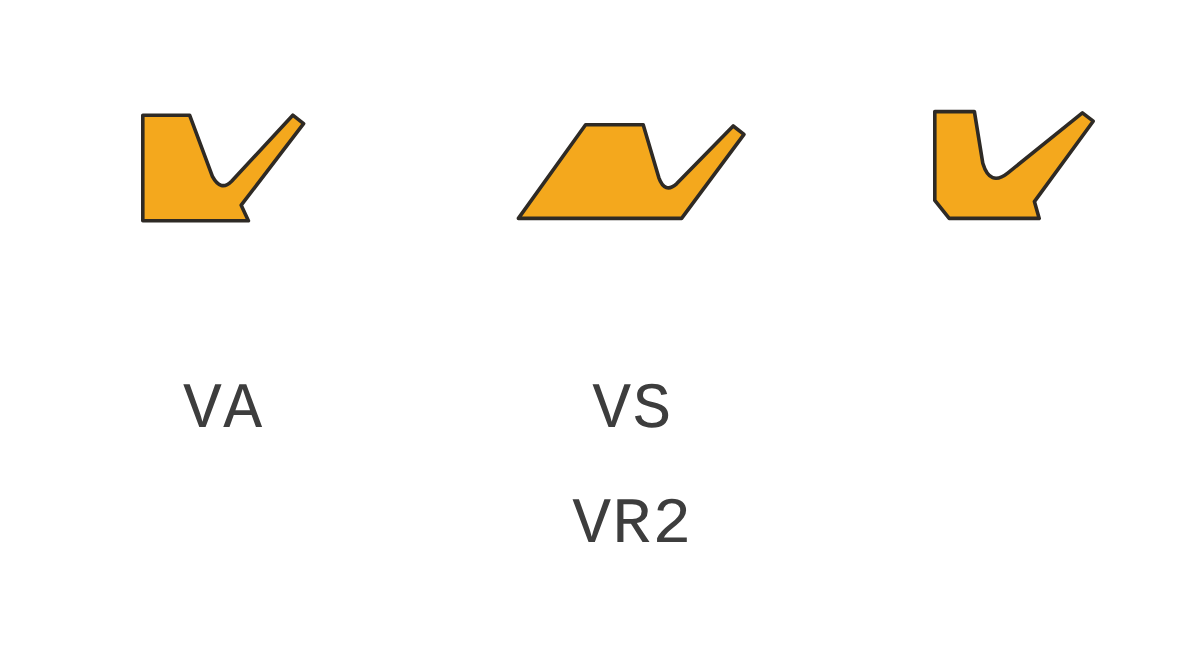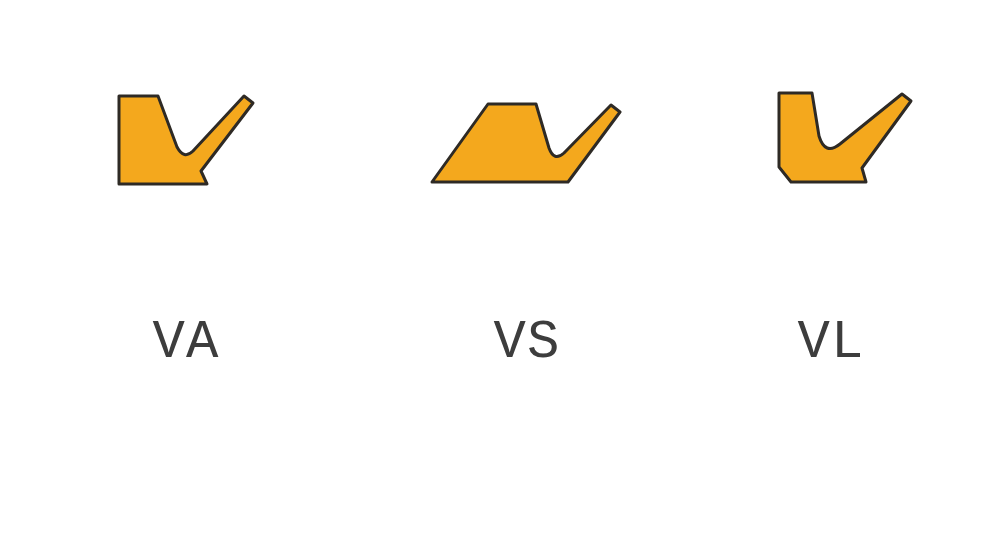--- a/index.html
+++ b/index.html
@@ -51,16 +51,16 @@
 <div class="canvas">
 
   <svg class="shapes-svg" viewBox="0 0 1000 546" xmlns="http://www.w3.org/2000/svg">
     <path d="M119,96 L158,96 L177,147 Q184,160 193,151 L244,96 L253,103 L201,171 L207,184 L119,184 Z" fill="#F4A81D" stroke="#2E2A25"></path>
     <path d="M432,182 L488,104 L536,104 L549,148 Q554,162 564,153 L611,105 L620,112 L568,182 Z" fill="#F4A81D" stroke="#2E2A25"></path>
     <path d="M779,93 L812,93 L819,136 Q825,156 840,144 L902,94 L911,101 L862,168 L866,182 L791,182 L779,167 Z" fill="#F4A81D" stroke="#2E2A25"></path>
   </svg>
 
   <div class="label row-profile col-1">VA</div>
   <div class="label row-profile col-2">VS</div>
-  <div class="label row-profile col-3">VL</div>
 
+  <div class="label row-series col-2">VR2</div>
 
 </div>
 
 </body></html>

